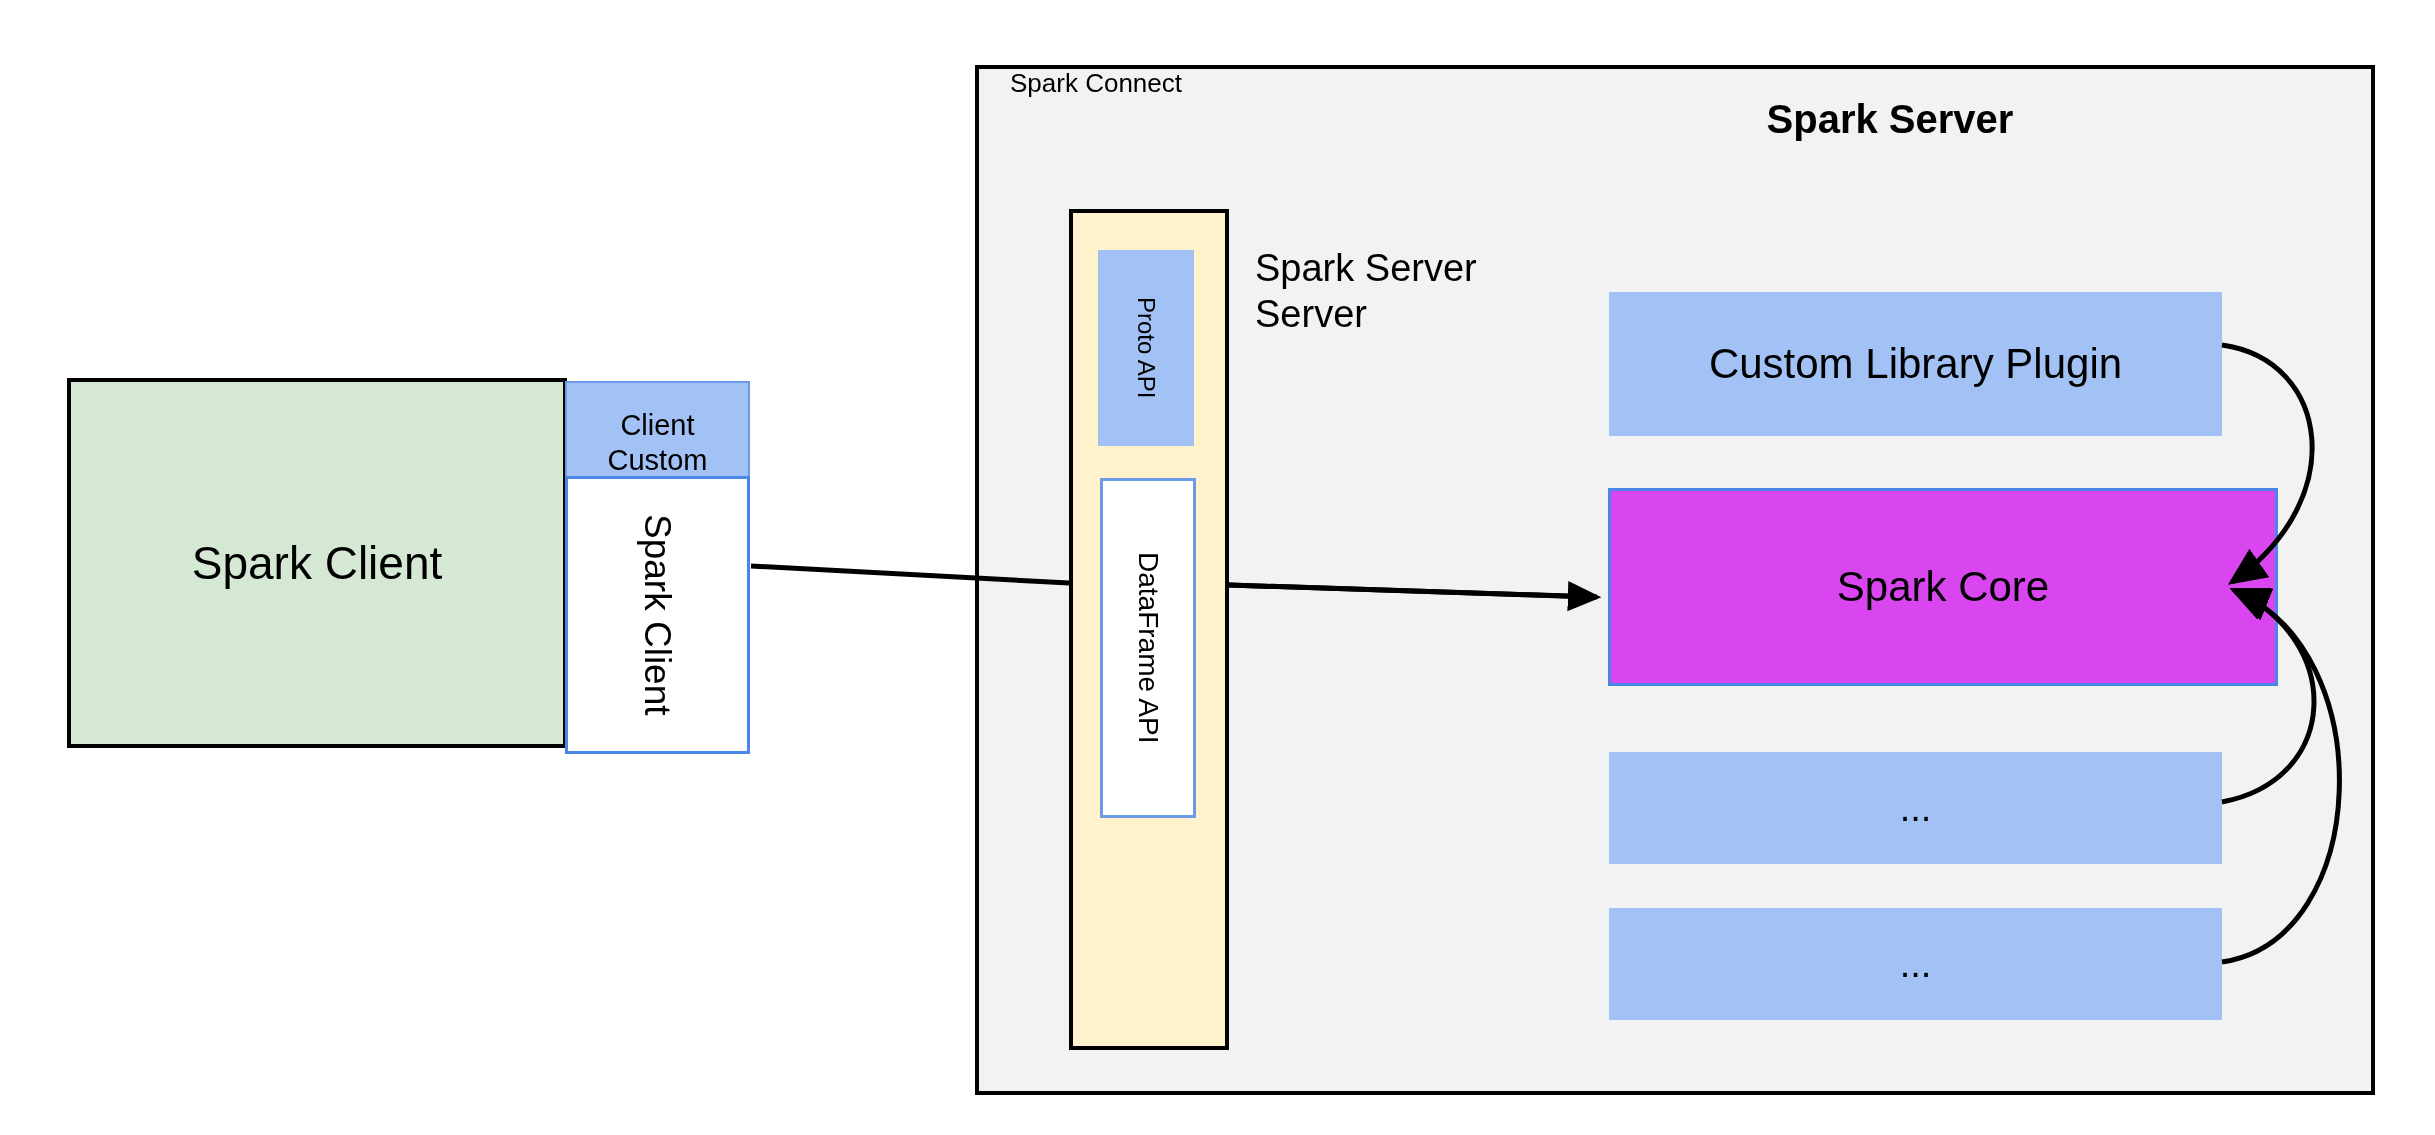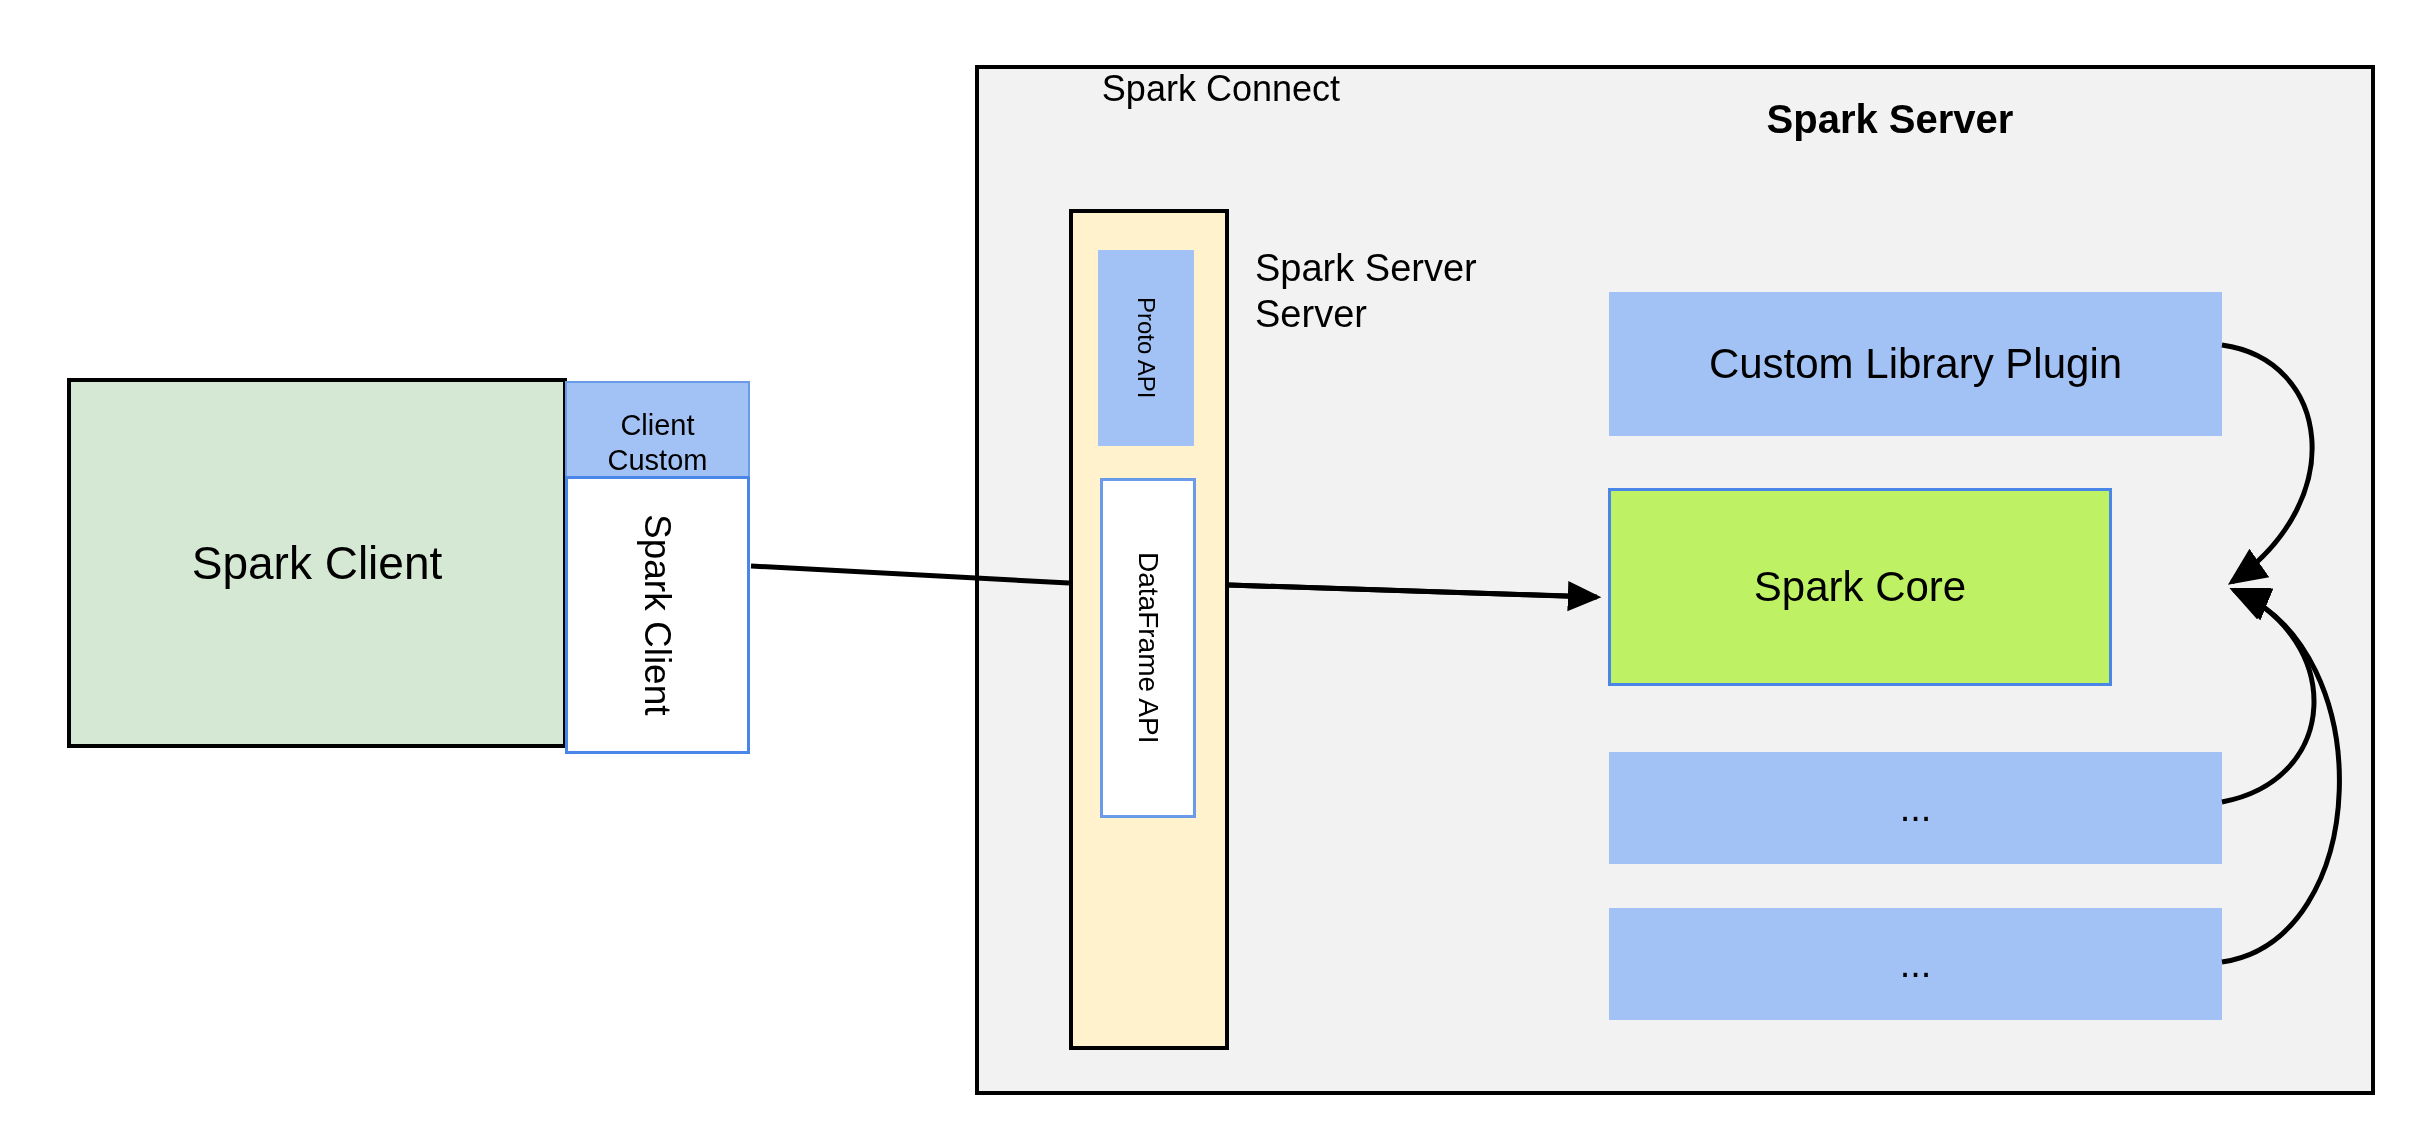--- a/index.html
+++ b/index.html
@@ -81,24 +81,24 @@
     display: block;
     z-index: 1;
   }
 
   
   #spark-connect-api-label {
     left: 1010px;
     top: 68px;
     width: 330px;
     height: 90px;
-    font-size: 36px;
-    display: block;
-    z-index: 3;
-    text-align: right;
+    font-size: 26px;
+    display: block;
+    z-index: 3;
+    text-align: left;
   }
   #spark-server-title {
     left: 1620px;
     top: 95px;
     width: 540px;
     height: 50px;
     font-size: 40px;
     font-weight: bold;
     z-index: 3;
   }
@@ -166,23 +166,23 @@
     width: 613px;
     height: 144px;
     background: #A2C1F5;
     font-size: 42px;
     z-index: 3;
     margin-top: 14px;
   }
   #spark-core {
     left: 1608px;
     top: 488px;
-    width: 504px;
+    width: 670px;
     height: 198px;
-    background: #bef264;
+    background: #d946ef;
     border: 3px solid #4A86E8;
     font-size: 42px;
     z-index: 3;
   }
   #ellipsis-box-1 {
     left: 1609px;
     top: 752px;
     width: 613px;
     height: 112px;
     background: #A2C1F5;

